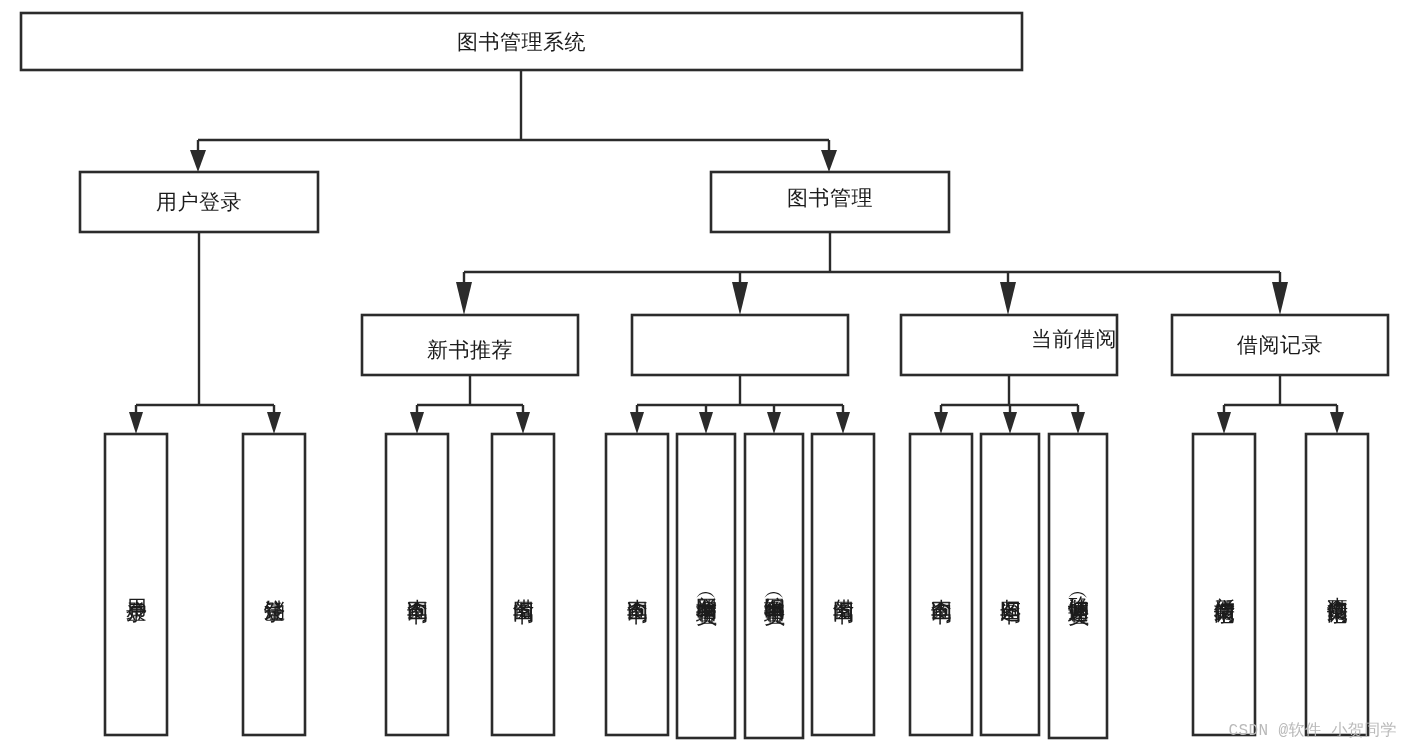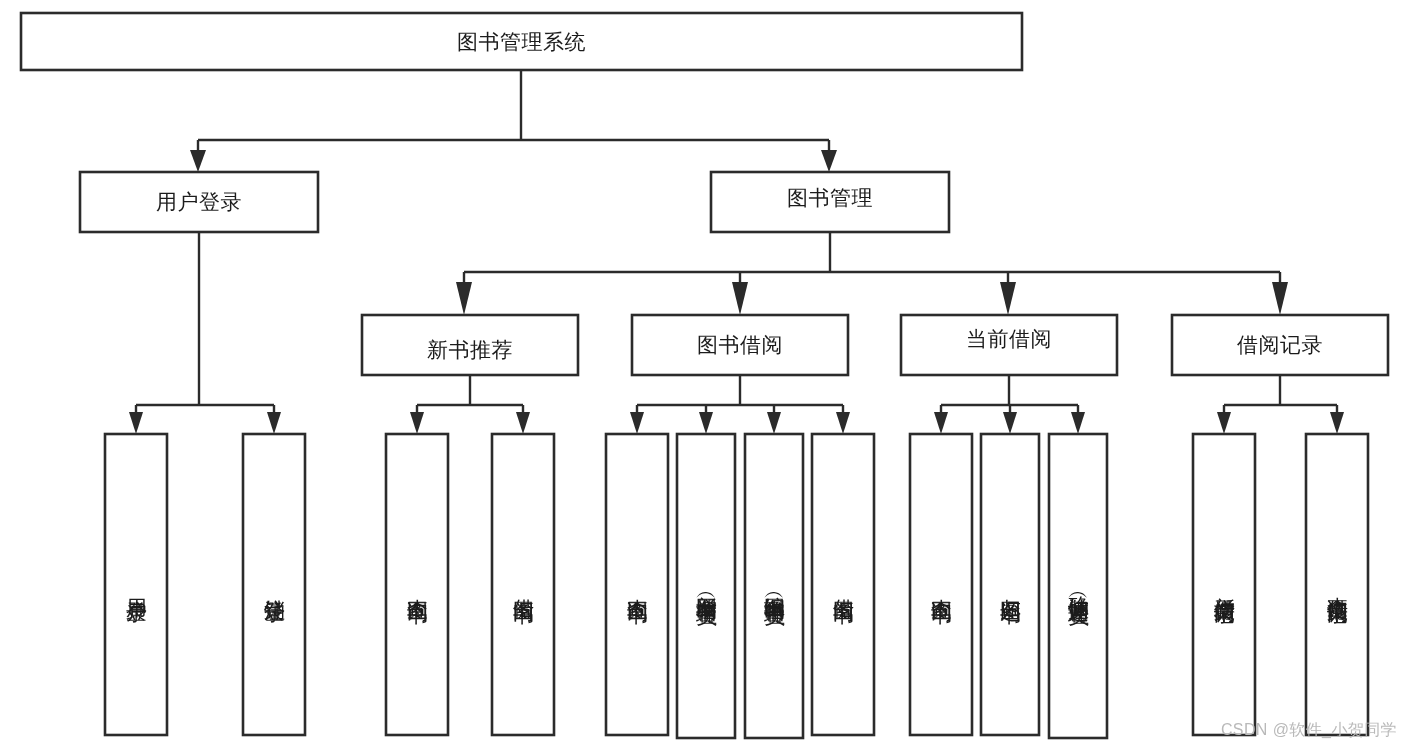--- a/index.html
+++ b/index.html
@@ -70,21 +70,21 @@
     font-family: Liberation Mono, monospace;
     font-size: 21px;
     color: #1c1c1c;
     letter-spacing: 0.5px;
     white-space: nowrap;
   }
   #watermark {
     position: absolute;
     right: 8px;
     bottom: 6px;
-    font-family: Liberation Sans, sans-serif;
+    font-family: Liberation Mono, monospace;
     font-size: 16px;
     color: #b9b9b9;
     letter-spacing: 0.4px;
     white-space: nowrap;
     pointer-events: none;
     text-align: right;
   }
 </style>
 </head>
 <body>
@@ -195,25 +195,22 @@
   </div>
 
   <div class="horiz-wrap" style="left:711px; top:172px; width:238px; height:52px;">
     <span>图书管理</span>
   </div>
 
   <div class="horiz-wrap" style="left:362px; top:315px; width:216px; height:69px;">
     <span>新书推荐</span>
   </div>
 
-  <div class="horiz-wrap" style="left:632px; top:315px; width:216px; height:60px;">
-    <span>图书借阅</span>
-  </div>
-
-  <div class="horiz-wrap" style="left:901px; top:315px; width:216px; height:48px;">
+
+  <div class="horiz-wrap" style="left:901px; top:315px; width:216px; height:48px;justify-content:flex-end;">
     <span>当前借阅</span>
   </div>
 
   <div class="horiz-wrap" style="left:1172px; top:315px; width:216px; height:60px;">
     <span>借阅记录</span>
   </div>
 
   <div class="vert-wrap" style="left:105px; top:434px; width:62px; height:301px;">
     <span>用户登录</span>
   </div>

